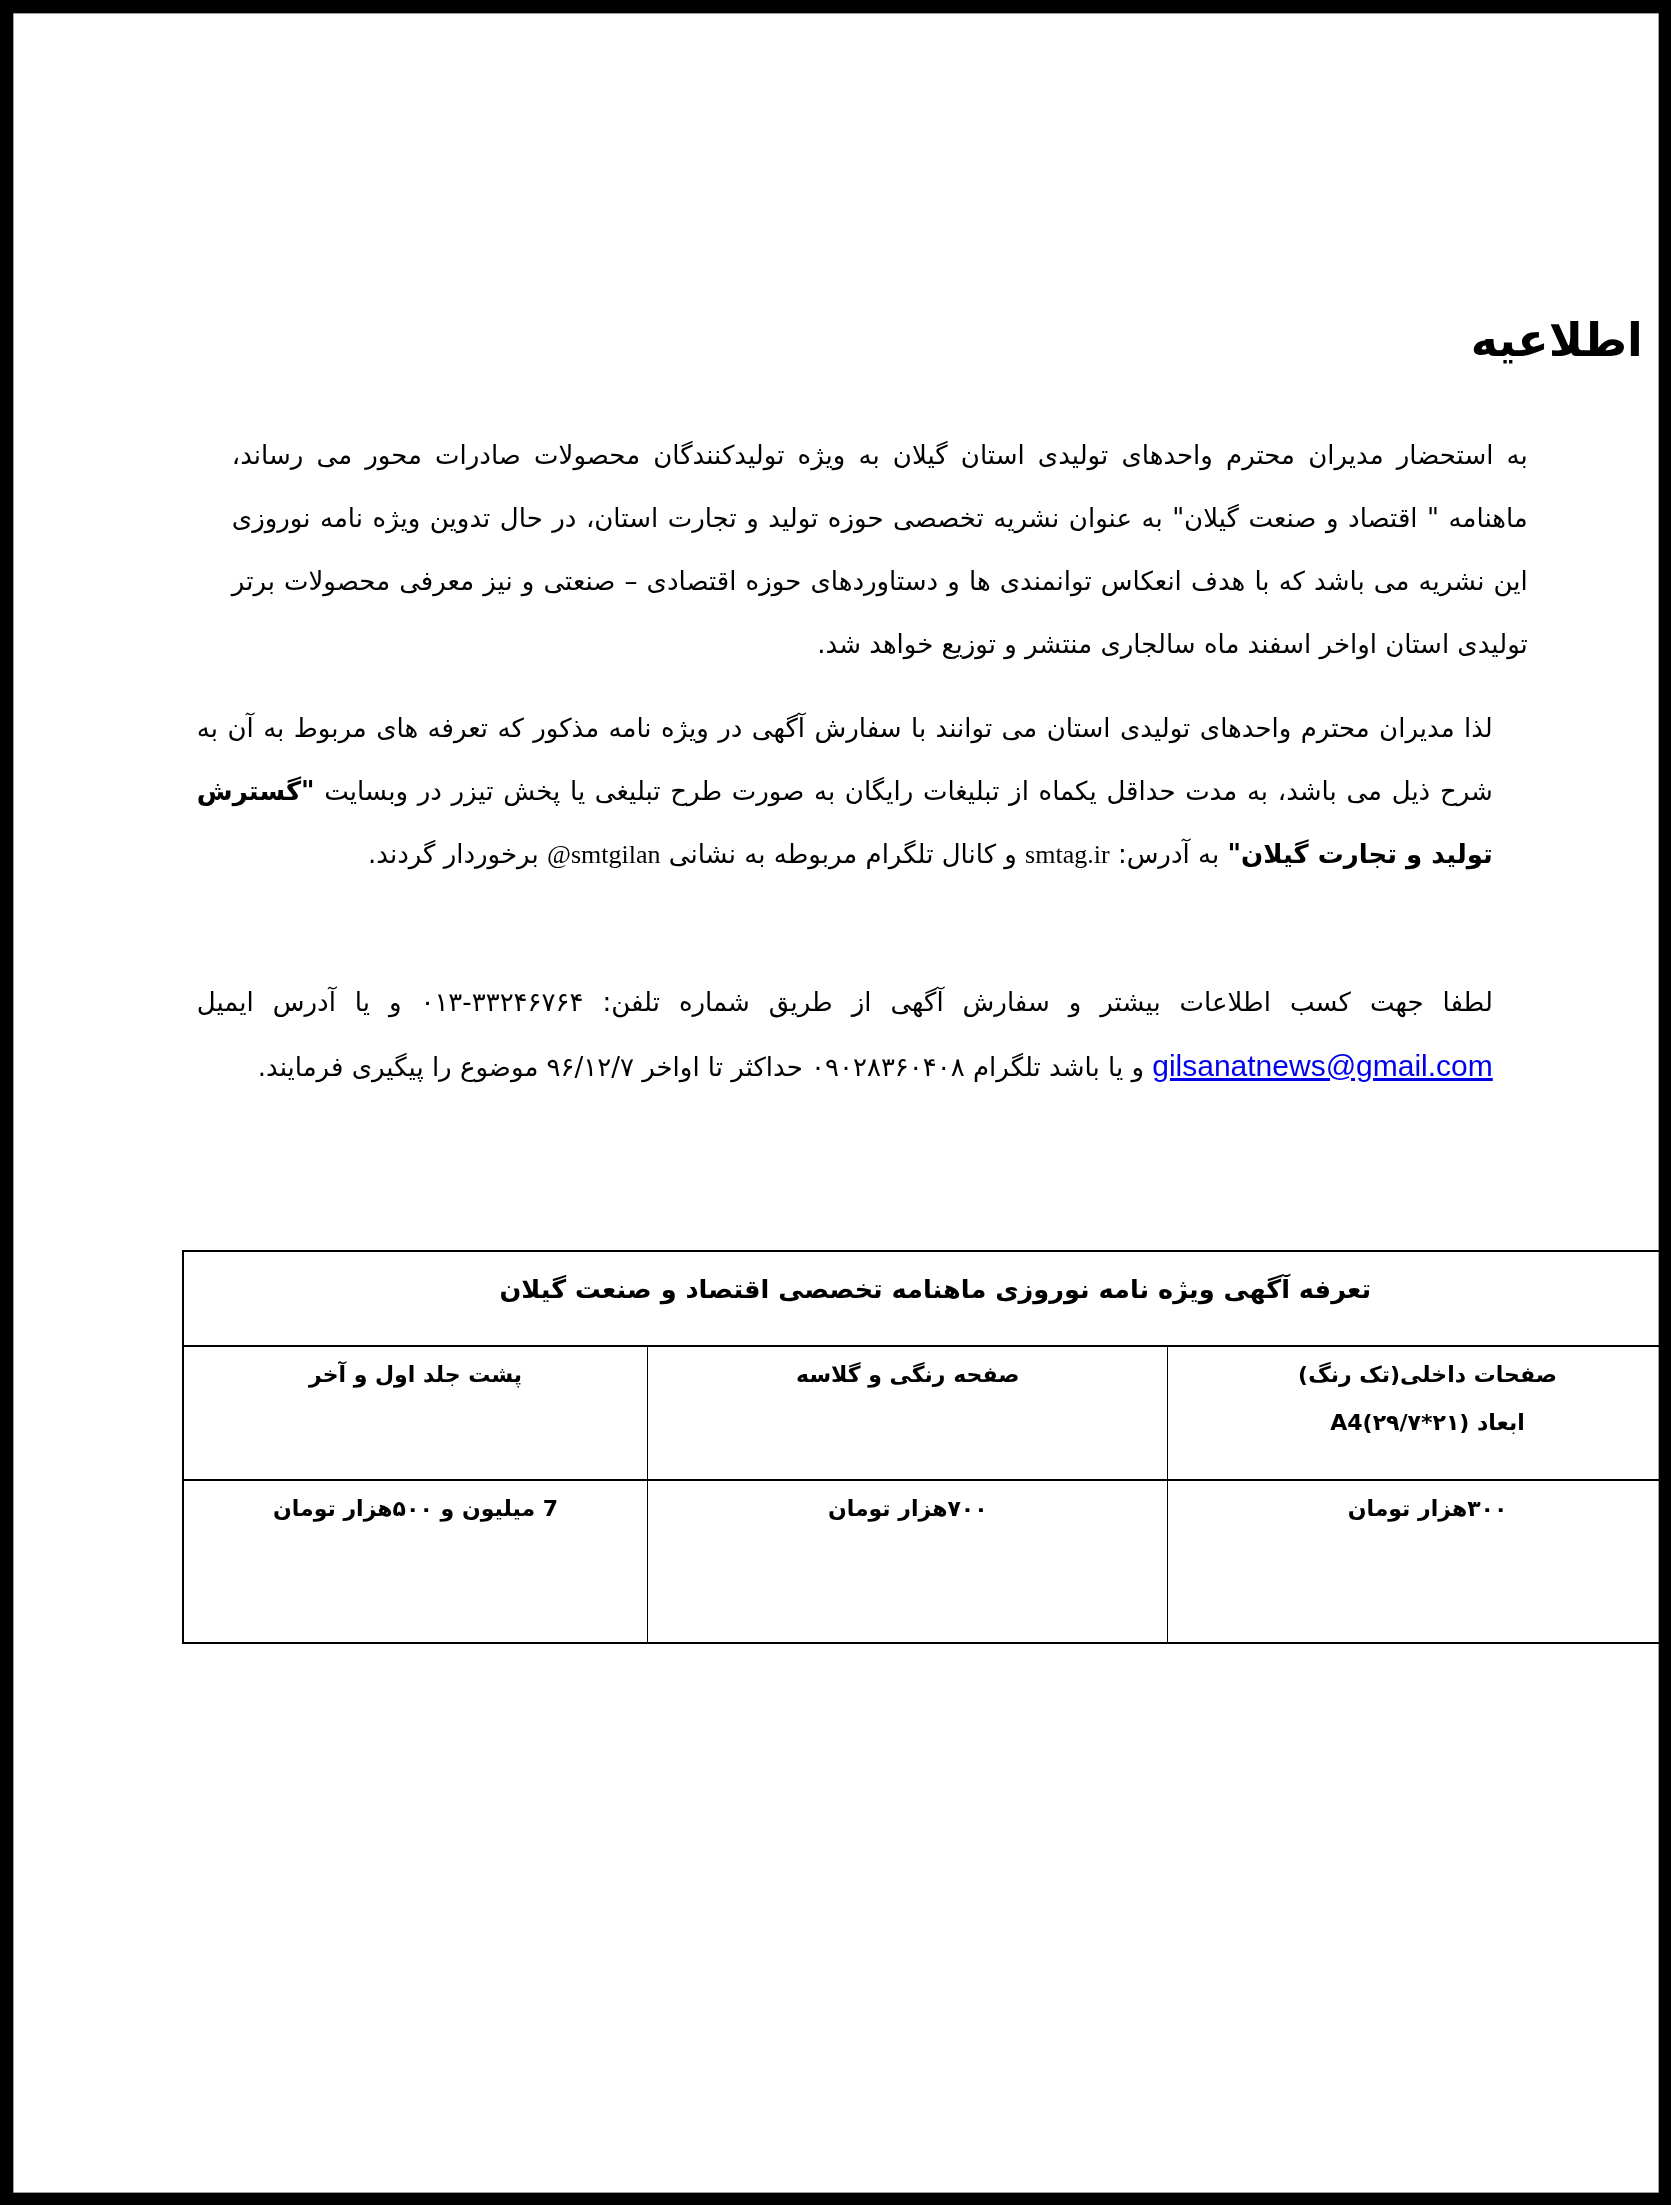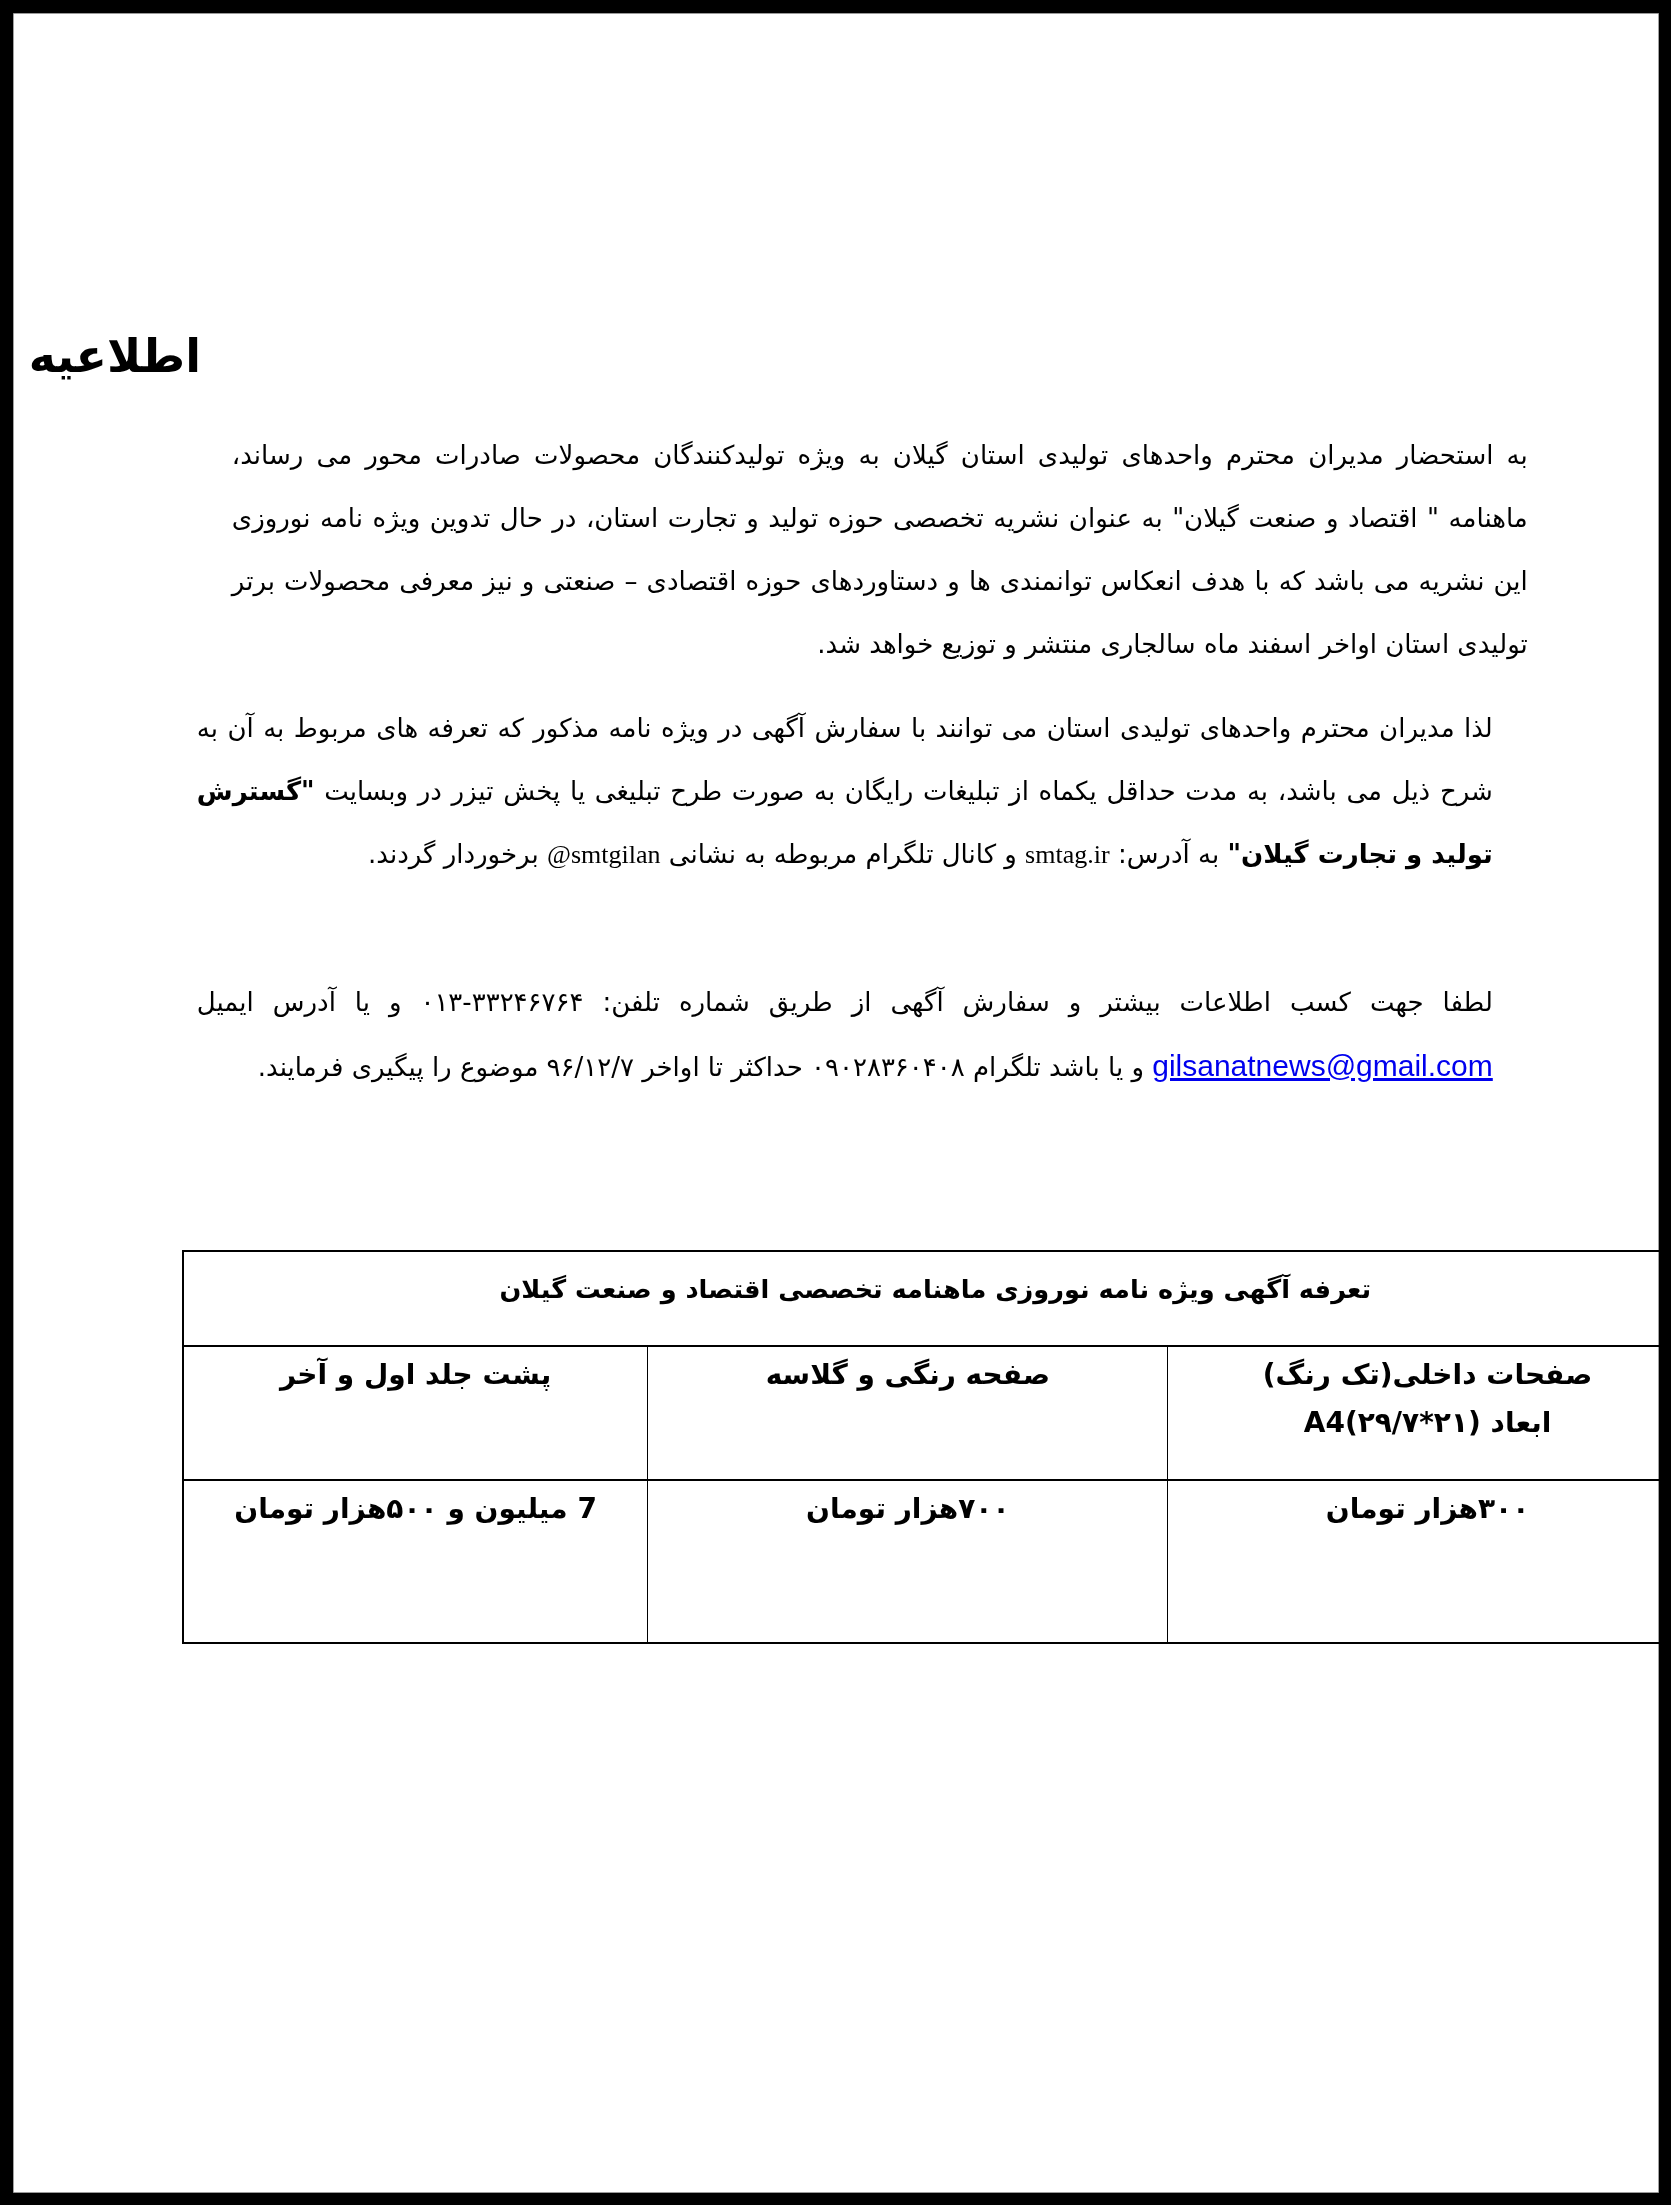--- a/index.html
+++ b/index.html
@@ -19,25 +19,25 @@
       width: 1646px;
       height: 2180px;
       background: #ffffff;
       box-shadow: inset 0 0 0 0.7px #7a7a7a;
     }
     .title {
       position: absolute;
       left: 0;
       right: 16px;
       top: 295px;
-      text-align: left;
+      text-align: right;
       font-size: 46px;
       font-weight: bold;
       line-height: 64px;
-      margin: 16px;
+      margin: 0;
     }
     .body-text {
       position: absolute;
       left: 184px;
       width: 1296px;
       font-size: 26px;
       line-height: 63px;
       text-align: justify;
       text-align-last: right;
       margin: 0;
@@ -60,21 +60,21 @@
       width: 1335px;
       border-collapse: collapse;
       table-layout: fixed;
       border: 2.1px solid #000;
     }
     .rates-table td {
       border: 1.4px solid #000;
       vertical-align: top;
       text-align: center;
       font-weight: bold;
-      font-size: 28px;
+      font-size: 22px;
       line-height: 48px;
       padding: 4.3px 7.1px 0 7.1px;
     }
     .rates-table .caption-cell {
       height: 80px;
       font-size: 25.6px;
       padding-top: 12.8px;
       border-bottom: 2.1px solid #000;
     }
     .rates-table .head-row td { height: 128px; border-bottom: 2.1px solid #000; }

